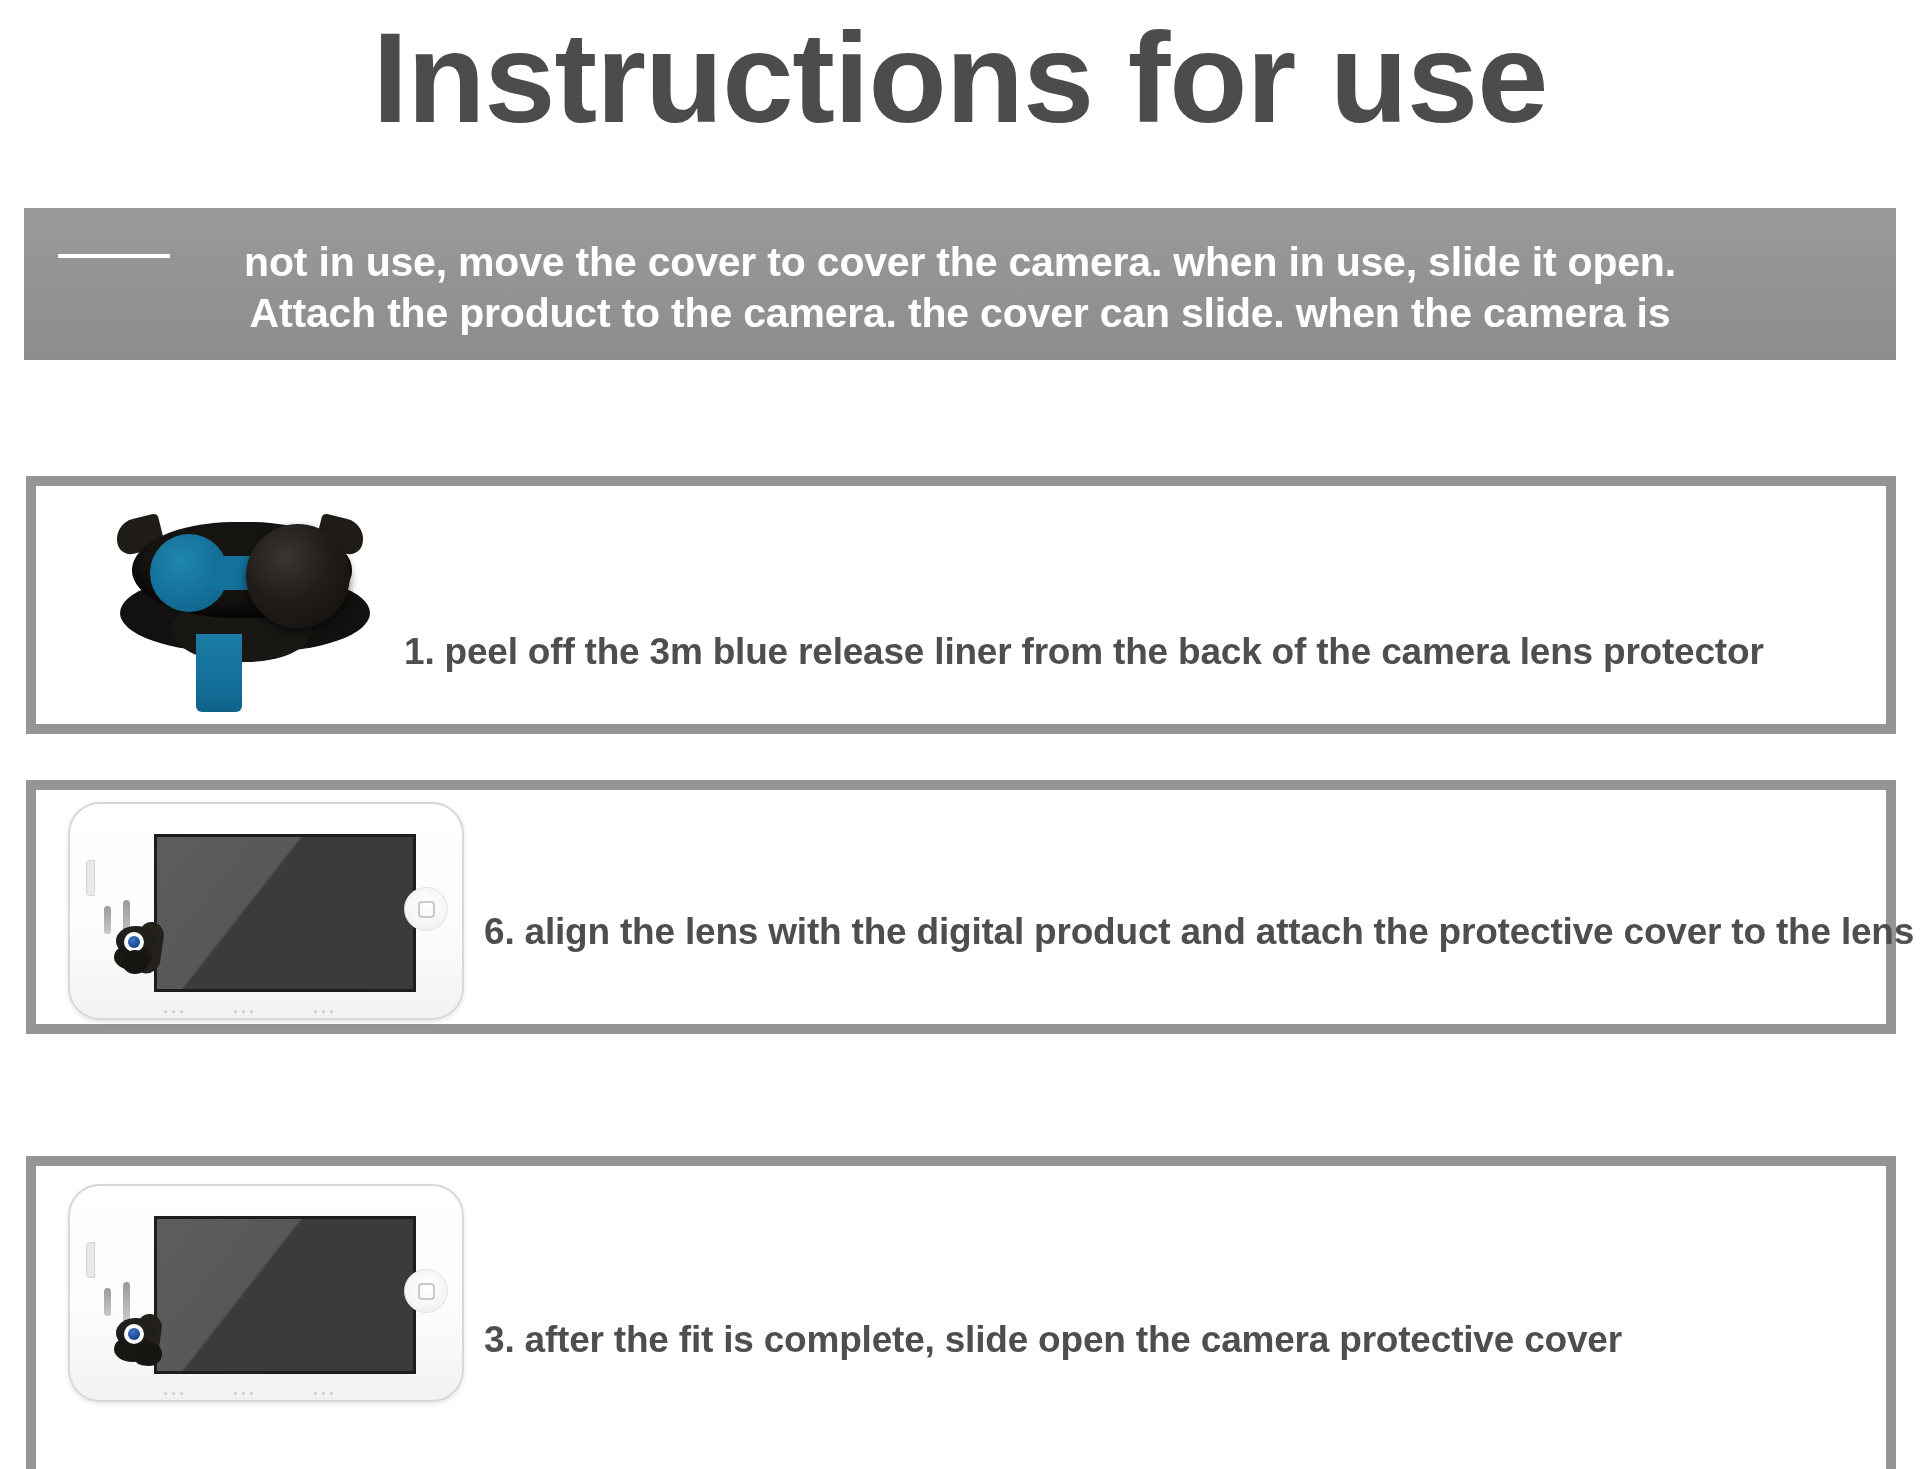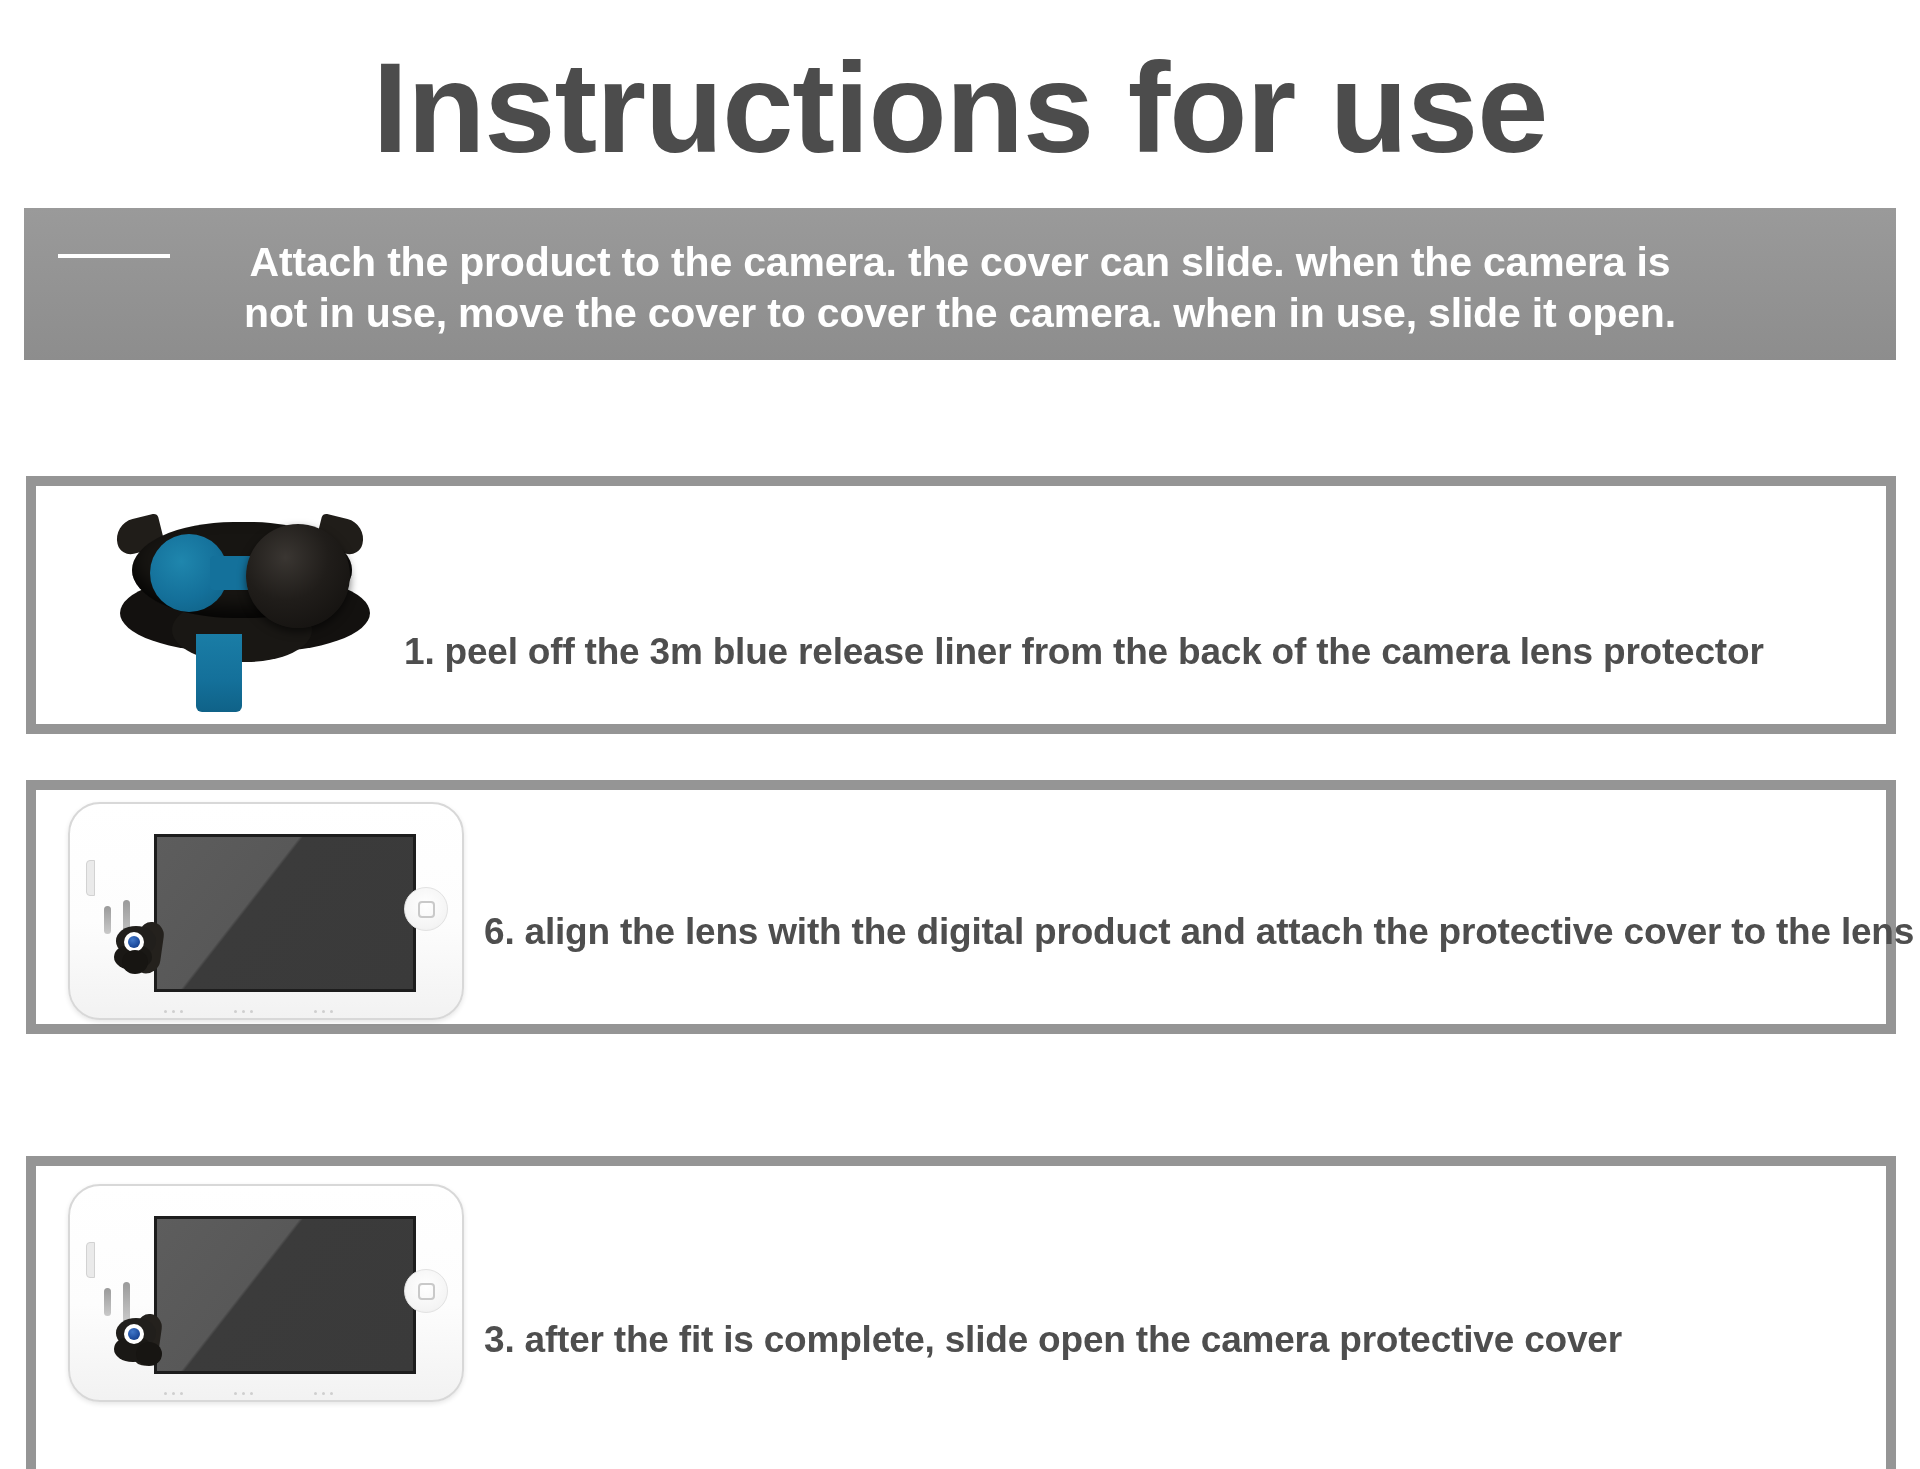--- a/index.html
+++ b/index.html
@@ -12,21 +12,21 @@
     height: 1469px;
     font-family: "Liberation Sans", sans-serif;
     overflow: hidden;
     position: relative;
   }
 
   
   .title {
     position: absolute;
     left: 0;
-    top: 38px;
+    top: 8px;
     width: 1920px;
     text-align: center;
     font-size: 128px;
     line-height: 140px;
     font-weight: bold;
     color: #4c4c4c;
     letter-spacing: -1px;
     white-space: nowrap;
   }
 
@@ -327,22 +327,22 @@
   #step-3 .mini-flap { left: 24px; }
 </style>
 </head>
 <body>
 
 <div class="title">Instructions for use</div>
 
 <div class="banner">
   <div class="banner-line"></div>
   <div class="banner-text">
+    <span>not in use, move the cover to cover the camera. when in use, slide it open.</span>
     <span>Attach the product to the camera. the cover can slide. when the camera is</span>
-    <span>not in use, move the cover to cover the camera. when in use, slide it open.</span>
   </div>
 </div>
 
 <div class="step-box" id="step-1">
   <div class="step-inner">
 
     <div class="product">
       <div class="prod-wing left"></div>
       <div class="prod-wing right"></div>
       <div class="prod-lower"></div>

